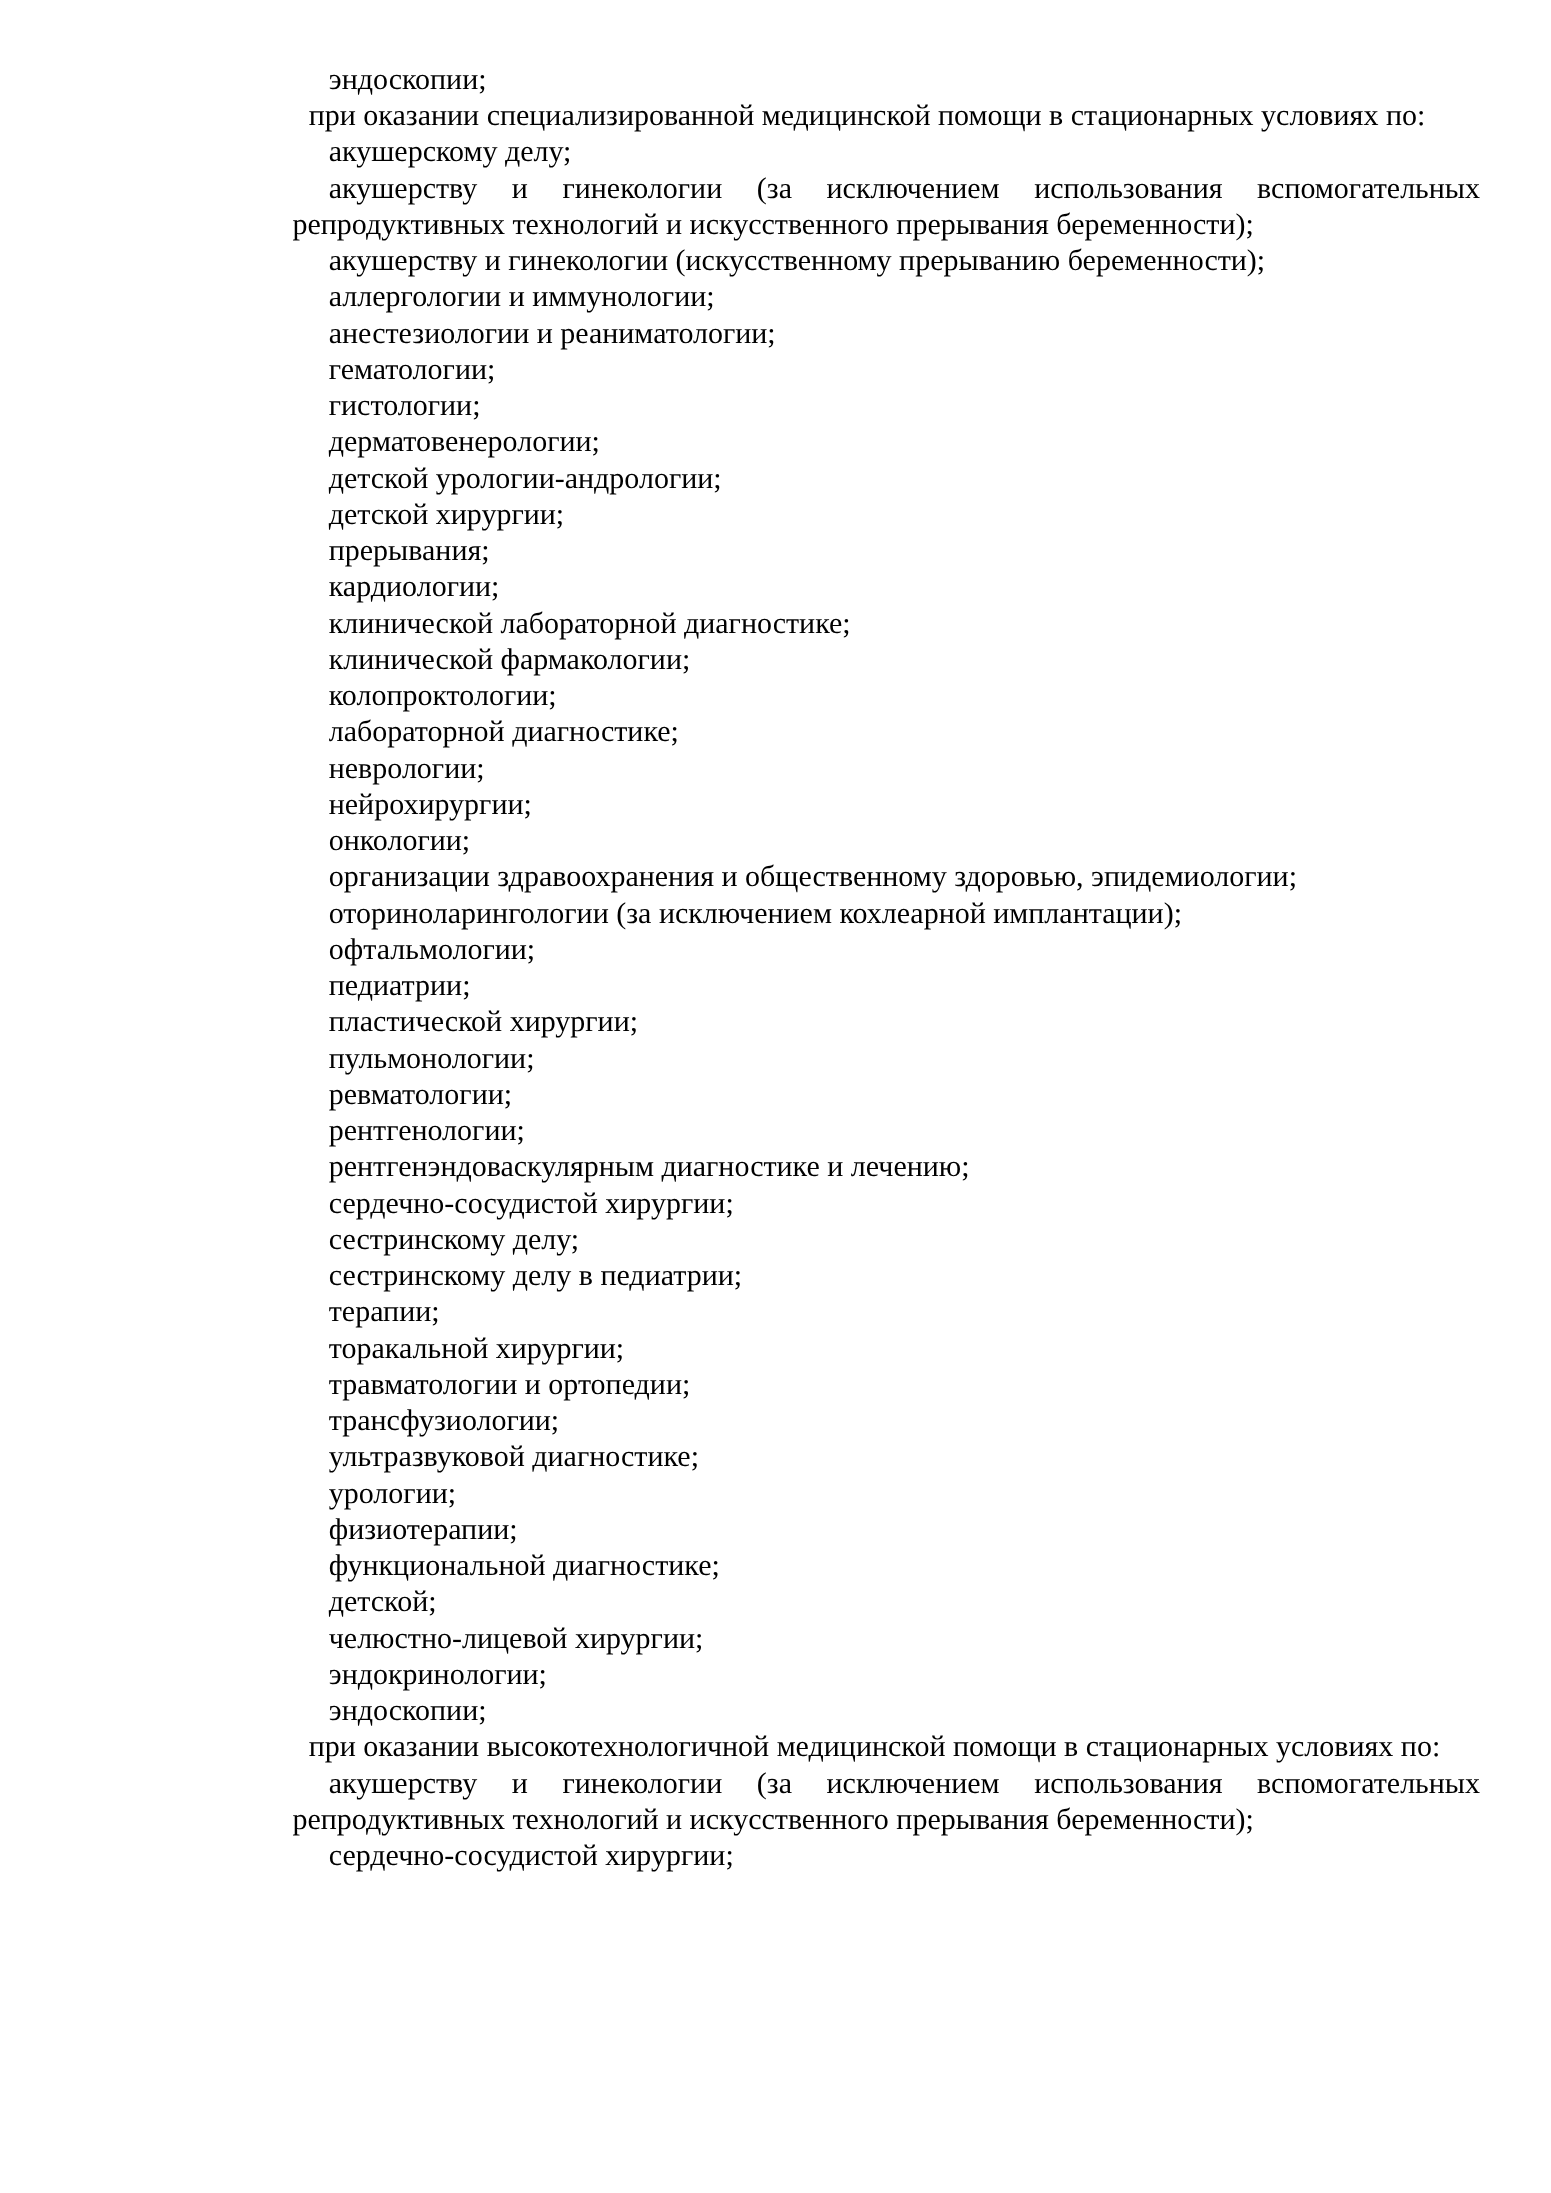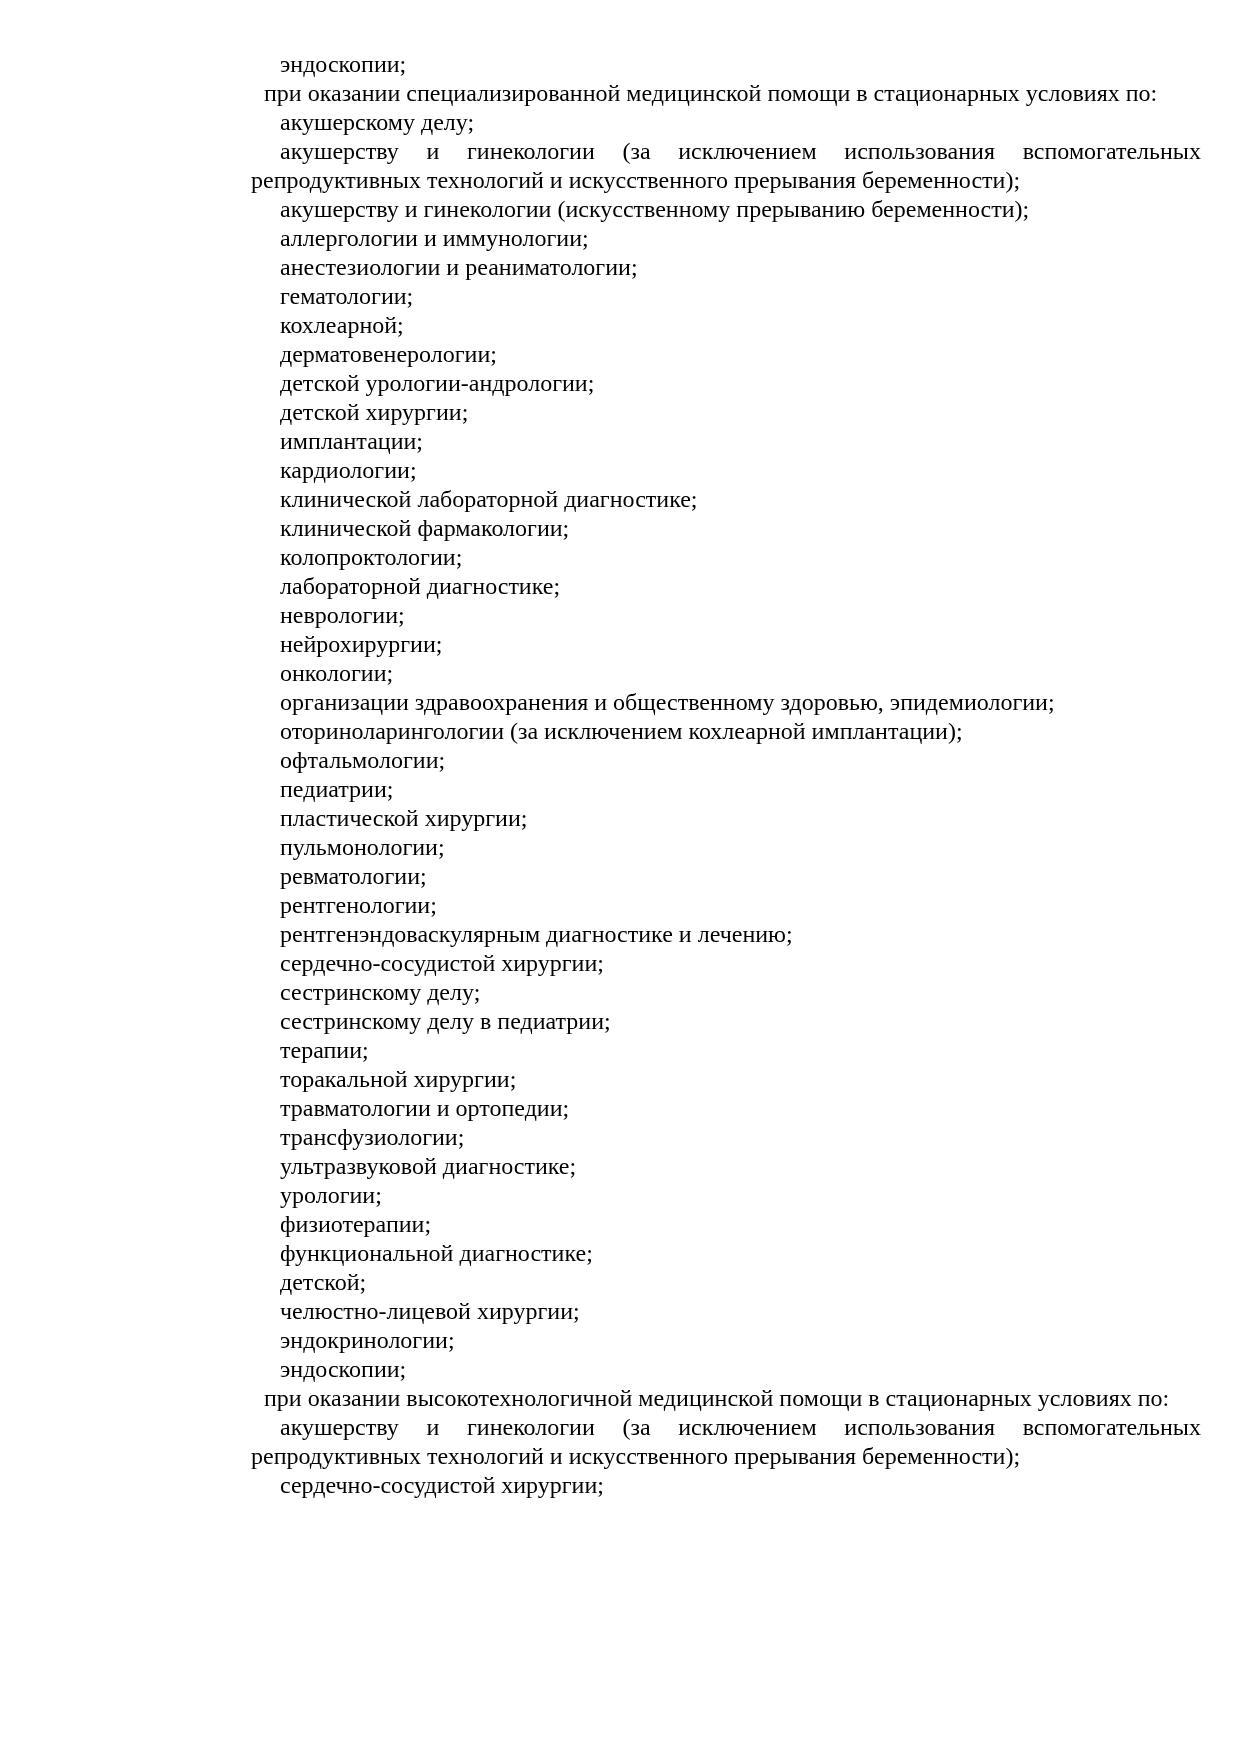--- a/index.html
+++ b/index.html
@@ -8,21 +8,21 @@
     background: #ffffff;
   }
   body {
     width: 1241px;
     height: 1754px;
     position: relative;
     overflow: hidden;
   }
   .doc {
     position: absolute;
-    left: 251px;
+    left: 234px;
     top: 50px;
     width: 950px;
     font-family: "Liberation Serif", "DejaVu Serif", serif;
     font-size: 24px;
     line-height: 29px;
     color: #000000;
     text-align: justify;
   }
   .para {
     margin: 0;
@@ -40,25 +40,25 @@
 
 <div class="doc">
   <p class="para item">эндоскопии;</p>
   <p class="para section">при оказании специализированной медицинской помощи в стационарных условиях по:</p>
   <p class="para item">акушерскому делу;</p>
   <p class="para item">акушерству и гинекологии (за исключением использования вспомогательных репродуктивных технологий и искусственного прерывания беременности);</p>
   <p class="para item">акушерству и гинекологии (искусственному прерыванию беременности);</p>
   <p class="para item">аллергологии и иммунологии;</p>
   <p class="para item">анестезиологии и реаниматологии;</p>
   <p class="para item">гематологии;</p>
-  <p class="para item">кохлеарной;</p>
+  <p class="para item">гистологии;</p>
   <p class="para item">дерматовенерологии;</p>
   <p class="para item">детской урологии-андрологии;</p>
   <p class="para item">детской хирургии;</p>
-  <p class="para item">имплантации;</p>
+  <p class="para item">прерывания;</p>
   <p class="para item">кардиологии;</p>
   <p class="para item">клинической лабораторной диагностике;</p>
   <p class="para item">клинической фармакологии;</p>
   <p class="para item">колопроктологии;</p>
   <p class="para item">лабораторной диагностике;</p>
   <p class="para item">неврологии;</p>
   <p class="para item">нейрохирургии;</p>
   <p class="para item">онкологии;</p>
   <p class="para item">организации здравоохранения и общественному здоровью, эпидемиологии;</p>
   <p class="para item">оториноларингологии (за исключением кохлеарной имплантации);</p>

